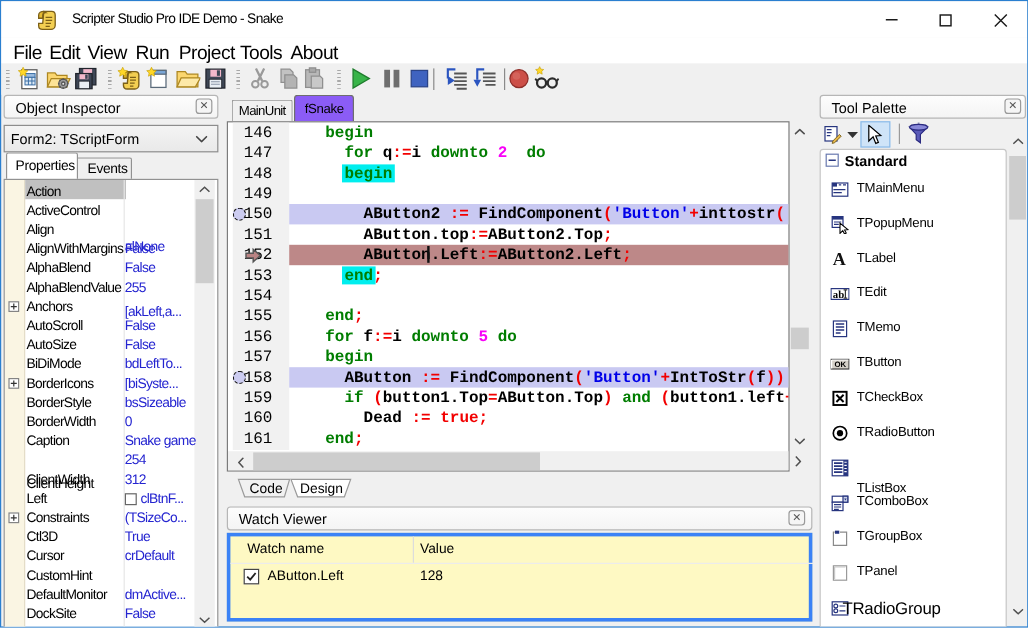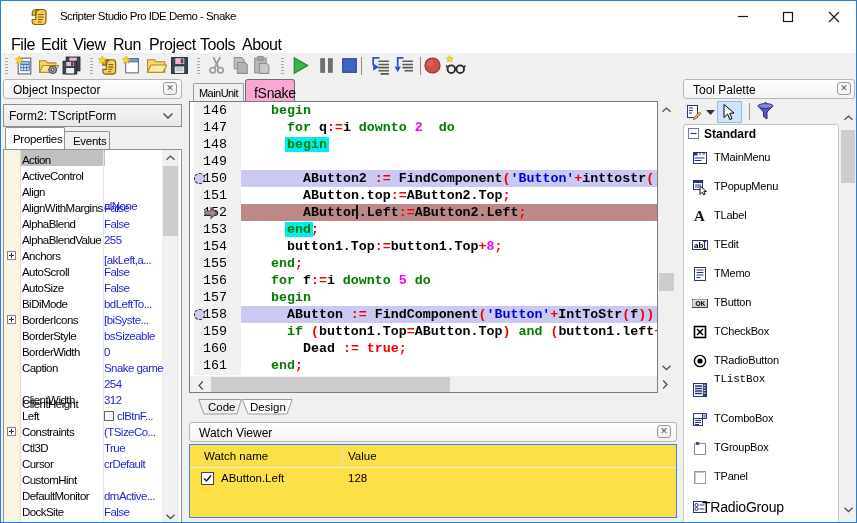--- a/index.html
+++ b/index.html
@@ -264,21 +264,21 @@
     <div class="grid-row pv" style="left:100px;top:306px;">crDefault</div>
     <div class="grid-row" style="top:322px;">CustomHint</div>
     <div class="grid-row" style="top:338px;">DefaultMonitor</div>
     <div class="grid-row pv" style="left:100px;top:338px;">dmActive...</div>
     <div class="grid-row" style="top:354px;">DockSite</div>
     <div class="grid-row pv" style="left:100px;top:354px;">False</div>
     </div>
   </div>
 
   <div class="abs" style="left:192px;top:82px;width:51px;height:18px;background:#f0f0f0;border:1px solid #9a9a9a;border-bottom:none;border-radius:2px 2px 0 0;font-size:11px;letter-spacing:-0.55px;padding:3px 0 0 5px;">MainUnit</div>
-  <div class="abs" style="left:244px;top:78px;width:50px;height:22px;background:#f9a8d4;border:1px solid #6e6e6e;border-bottom:none;border-radius:3px 3px 0 0;font-size:14px;letter-spacing:-0.3px;padding:5px 0 0 8px;">fSnake</div>
+  <div class="abs" style="left:244px;top:78px;width:50px;height:22px;background:#8b5cf6;border:1px solid #6e6e6e;border-bottom:none;border-radius:3px 3px 0 0;font-size:11px;letter-spacing:-0.3px;padding:5px 0 0 8px;">fSnake</div>
   <div id="codebox">
     <div class="abs" style="left:4px;top:0;width:47px;height:273px;background:#f1f1f1;"></div>
     <div class="lnum" style="top:0px;">146</div>
     <div class="lnum" style="top:17px;">147</div>
     <div class="lnum" style="top:34px;">148</div>
     <div class="lnum" style="top:51px;">149</div>
     <div class="lnum" style="top:68px;">150</div>
     <div class="lnum" style="top:85px;">151</div>
     <div class="lnum" style="top:102px;">152</div>
     <div class="lnum" style="top:119px;">153</div>
@@ -293,21 +293,20 @@
     <div class="band" style="top:68px;background:#c9c9f2;"></div>
     <div class="band" style="top:102px;background:#bd8888;"></div>
     <div class="band" style="top:204px;background:#c9c9f2;"></div>
     <div class="cl" style="left:81px;top:0px;"><span class="k">begin</span></div>
     <div class="cl" style="left:97px;top:17px;"><span class="k">for</span> q<span class="s">:=</span>i <span class="k">downto</span> <span class="n">2</span>  <span class="k">do</span></div>
     <div class="cl" style="left:97px;top:34px;"><span class="k cyk">begin</span></div>
     <div class="cl" style="left:113px;top:68px;">AButton2 <span class="s">:=</span> FindComponent<span class="s">(</span><span class="q">'Button'</span><span class="s">+</span>inttostr<span class="s">(</span></div>
     <div class="cl" style="left:113px;top:85px;">AButton.top<span class="s">:=</span>AButton2.Top<span class="s">;</span></div>
     <div class="cl" style="left:113px;top:102px;">AButton.Left<span class="s">:=</span>AButton2.Left<span class="s">;</span></div>
     <div class="cl" style="left:97px;top:119px;"><span class="k cyk">end</span><span class="s">;</span></div>
-    <div class="cl" style="left:97px;top:136px;">button1.Top<span class="s">:=</span>button1.Top<span class="s">+</span><span class="n">8</span><span class="s">;</span></div>
     <div class="cl" style="left:81px;top:153px;"><span class="k">end</span><span class="s">;</span></div>
     <div class="cl" style="left:81px;top:170px;"><span class="k">for</span> f<span class="s">:=</span>i <span class="k">downto</span> <span class="n">5</span> <span class="k">do</span></div>
     <div class="cl" style="left:81px;top:187px;"><span class="k">begin</span></div>
     <div class="cl" style="left:97px;top:204px;">AButton <span class="s">:=</span> FindComponent<span class="s">(</span><span class="q">'Button'</span><span class="s">+</span>IntToStr<span class="s">(</span>f<span class="s">))</span></div>
     <div class="cl" style="left:97px;top:221px;"><span class="k">if</span> <span class="s">(</span>button1.Top<span class="s">=</span>AButton.Top<span class="s">)</span> <span class="k">and</span> <span class="s">(</span>button1.left<span class="s">+</span></div>
     <div class="cl" style="left:113px;top:238px;">Dead <span class="s">:=</span> <span class="s">true;</span></div>
     <div class="cl" style="left:81px;top:255px;"><span class="k">end</span><span class="s">;</span></div>
     <div class="abs" style="left:4px;top:71px;width:11px;height:11px;border:1.5px dashed #1a1a1a;border-radius:50%;background:#ccccf0;"></div>
     <div class="abs" style="left:4px;top:207px;width:11px;height:11px;border:1.5px dashed #1a1a1a;border-radius:50%;background:#ccccf0;"></div>
     <svg class="abs" style="left:14px;top:104px;" width="14" height="14" viewBox="0 0 14 14">
@@ -339,21 +338,21 @@
     <path d="M9.7 4.5 L14.9 19 L48 19 L52.3 4.5 Z" fill="#f1f1f1" stroke="#9a9a9a" stroke-width="1"></path>
     <path d="M53.5 4.5 L59 19 L98 19 L103.2 4.5 Z" fill="#ffffff" stroke="#9a9a9a" stroke-width="1"></path>
     <text x="19" y="15.5" font-family="Liberation Sans, sans-serif" font-size="11.5" fill="#000">Code</text>
     <text x="61" y="15.5" font-family="Liberation Sans, sans-serif" font-size="11.5" fill="#000">Design</text>
   </svg>
 
   <div class="hdrbox" style="left:188px;top:421px;width:488px;">
     <div class="t">Watch Viewer</div>
     <div class="closebtn" style="right:5px;top:2px;">✕</div>
   </div>
-  <div class="abs" style="left:188px;top:443px;width:488px;height:74px;background:#fde047;border:1px solid #3b82f6;">
+  <div class="abs" style="left:188px;top:443px;width:488px;height:74px;background:#fef9c3;border:3px solid #3b82f6;">
     <div class="abs" style="left:152px;top:0;width:1px;height:22px;background:#dcdcdc;"></div>
     <div class="abs" style="left:0;top:22px;width:486px;height:1px;background:#ececec;"></div>
     <div class="abs" style="left:14px;top:5px;font-size:11.5px;">Watch name</div>
     <div class="abs" style="left:158px;top:5px;font-size:11.5px;">Value</div>
     <div class="abs" style="left:11px;top:27px;width:13px;height:13px;border:1px solid #454545;background:#fff;">
       <svg width="11" height="11" viewBox="0 0 11 11" style="display:block;">
           <path d="M2 5.5 L4.5 8 L9 2.5" fill="none" stroke="#222" stroke-width="1.5"></path>
         </svg>
     </div>
     <div class="abs" style="left:31px;top:27px;font-size:11.5px;">AButton.Left</div>
@@ -432,21 +431,21 @@
       <circle cx="8" cy="8" r="5.6" fill="#fff" stroke="#000" stroke-width="1.4"></circle>
       <circle cx="8" cy="8" r="2.6" fill="#000"></circle>
     </svg>
   <div class="abs" style="left:713px;top:353px;font-size:11px;letter-spacing:-0.2px;">TRadioButton</div>
   <svg class="abs" style="left:691px;top:381px;" width="16" height="16" viewBox="0 0 16 16">
       <rect x="1.5" y="1.5" width="13" height="13" fill="#fff" stroke="#27357f"></rect>
       <path d="M3 4h7M3 6.5h7M3 9h7M3 11.5h7" stroke="#27357f" stroke-width="1.4"></path>
       <rect x="10.8" y="1.5" width="3.7" height="13" fill="#27357f"></rect>
       <path d="M11.6 3.2h2M11.6 5.8h2M11.6 8.4h2M11.6 11h2" stroke="#fff" stroke-width="1"></path>
     </svg>
-  <div class="abs" style="left:713px;top:372px;font-size:11px;letter-spacing:-0.2px;font-family:Liberation Mono, monospace;">TListBox</div>
+  <div class="abs" style="left:713px;top:400px;font-size:11px;letter-spacing:-0.2px;">TListBox</div>
   <svg class="abs" style="left:691px;top:410px;" width="16" height="16" viewBox="0 0 16 16">
       <rect x="1.5" y="2.5" width="13" height="5" fill="#fff" stroke="#27357f"></rect>
       <rect x="10.5" y="2.5" width="4" height="5" fill="#c8d0e8" stroke="#27357f"></rect>
       <path d="M11.5 4.5 L12.5 6 L13.5 4.5" fill="#27357f"></path>
       <rect x="1.5" y="7.5" width="9" height="7" fill="#fff" stroke="#27357f"></rect>
       <path d="M3 9.5h6M3 11.5h6M3 13.5h4" stroke="#27357f" stroke-width="1"></path>
     </svg>
   <div class="abs" style="left:713px;top:411px;font-size:11px;letter-spacing:-0.2px;">TComboBox</div>
   <svg class="abs" style="left:691px;top:439px;" width="16" height="16" viewBox="0 0 16 16">
       <path d="M8 3.5 H13.5 V14.5 H2.5 V3.5 H3.5" fill="none" stroke="#8a8a8a"></path>

